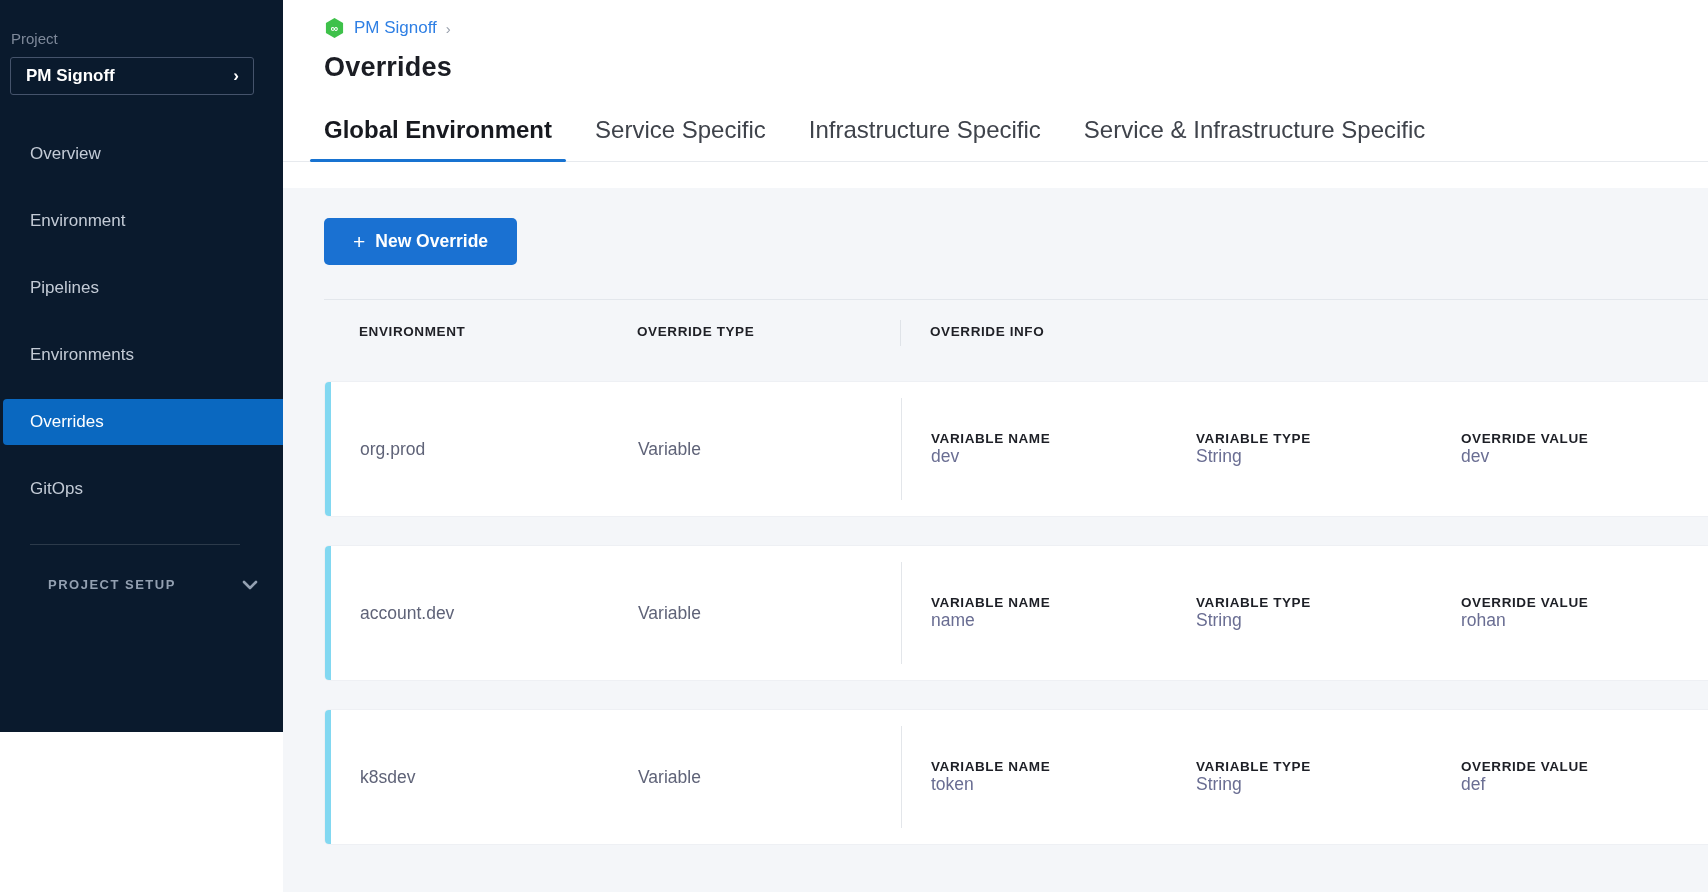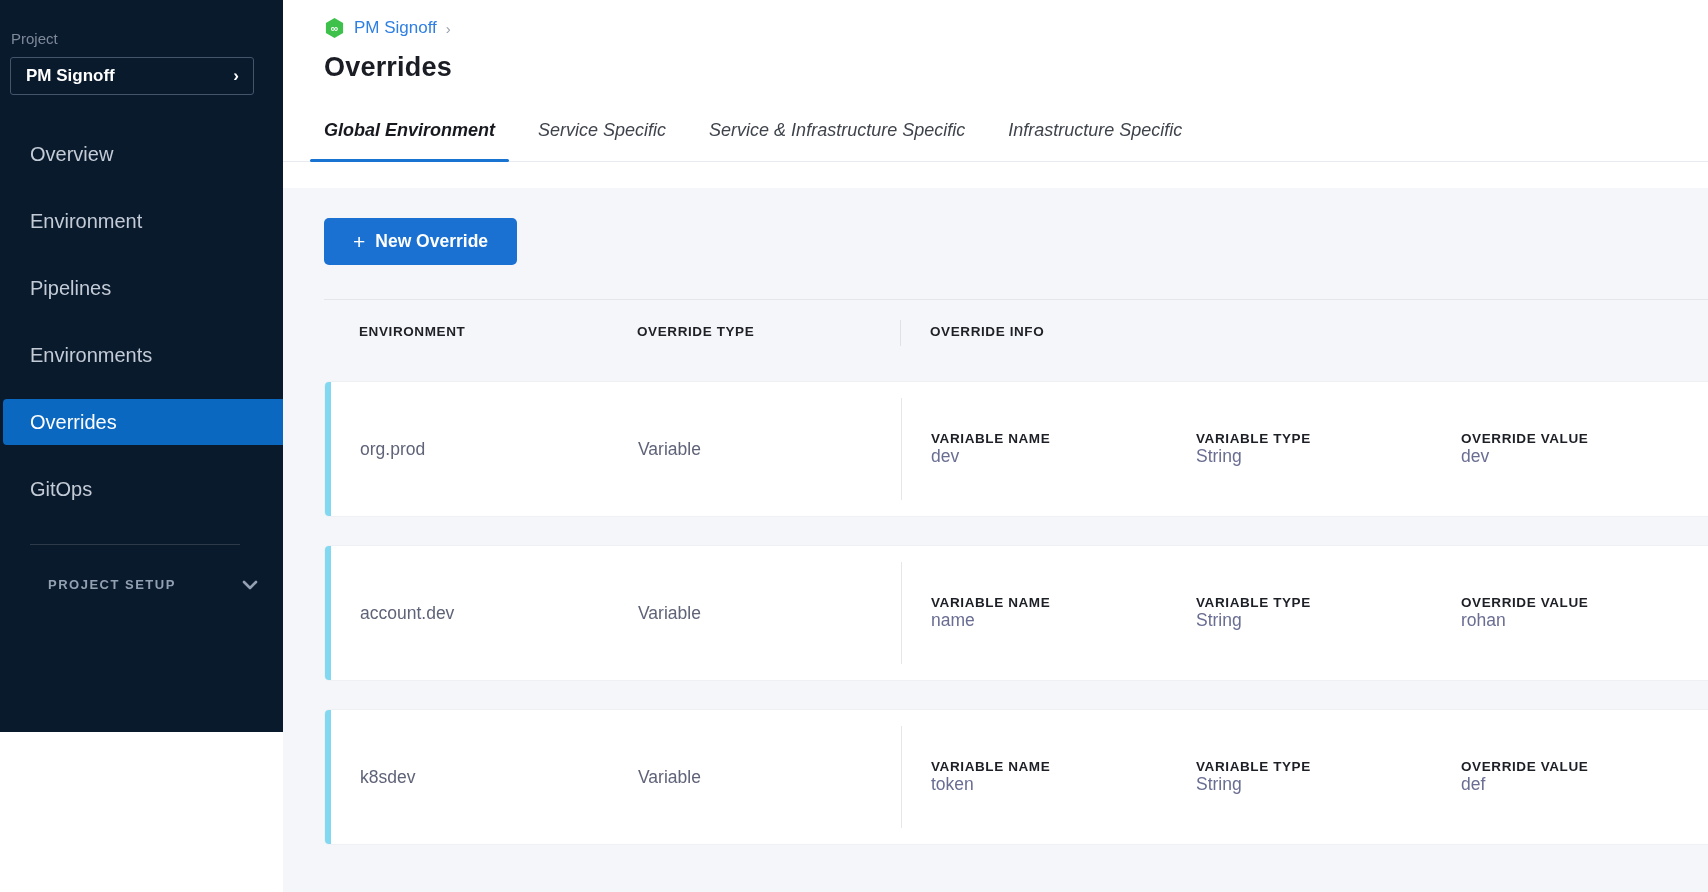--- a/index.html
+++ b/index.html
@@ -29,21 +29,21 @@
     padding: 0 14px 0 15px;
     cursor: pointer;
   }
   .project-selector .name { color: #ffffff; font-size: 17px; font-weight: 700; }
   .project-selector .chev { color: #ffffff; font-size: 17px; font-weight: 700; }
   .nav { margin-top: 36px; }
   .nav-item {
     height: 46px; margin-bottom: 21px;
     display: flex; align-items: center;
     padding-left: 30px;
-    font-size: 20px; color: #c3cbd6;
+    font-size: 17px; color: #c3cbd6;
     cursor: pointer;
   }
   .nav-item.active {
     margin-left: 3px; padding-left: 27px;
     background: #0a68c0;
     border-radius: 4px 0 0 4px;
     color: #ffffff;
   }
   .sidebar-divider {
     margin: 32px 43px 0 30px;
@@ -78,22 +78,22 @@
     margin-top: 16px; height: 63px;
     display: flex; align-items: center; gap: 15px;
     border-bottom: 1px solid #e7eaee;
     margin-left: -41px; padding-left: 27px;
   }
   .tab {
     position: relative;
     height: 100%;
     display: flex; align-items: center;
     padding: 0 14px;
-    font-size: 18px; color: #3f434b;
-    cursor: pointer; white-space: nowrap; font-style: italic;
+    font-size: 24px; color: #3f434b;
+    cursor: pointer; white-space: nowrap;
   }
   .tab.active { color: #17191f; font-weight: 700; }
   .tab.active::after {
     content: ""; position: absolute; left: 0; right: 0; bottom: -1px;
     height: 3px; background: #1873d1; border-radius: 2px;
   }
 
   .content-body {
     flex: 1; background: #f4f6f9;
     padding: 30px 0 0 41px;
@@ -203,22 +203,22 @@
       </svg>
       <span class="crumb-link">PM Signoff</span>
       <span class="crumb-sep">›</span>
     </div>
 
     <h1 class="page-title">Overrides</h1>
 
     <div class="tabs">
       <div class="tab active">Global Environment</div>
       <div class="tab">Service Specific</div>
+      <div class="tab">Infrastructure Specific</div>
       <div class="tab">Service &amp; Infrastructure Specific</div>
-      <div class="tab">Infrastructure Specific</div>
     </div>
   </header>
 
   <section class="content-body">
 
     <button class="new-override-btn">
       <span class="plus">+</span>
       <span>New Override</span>
     </button>
 

